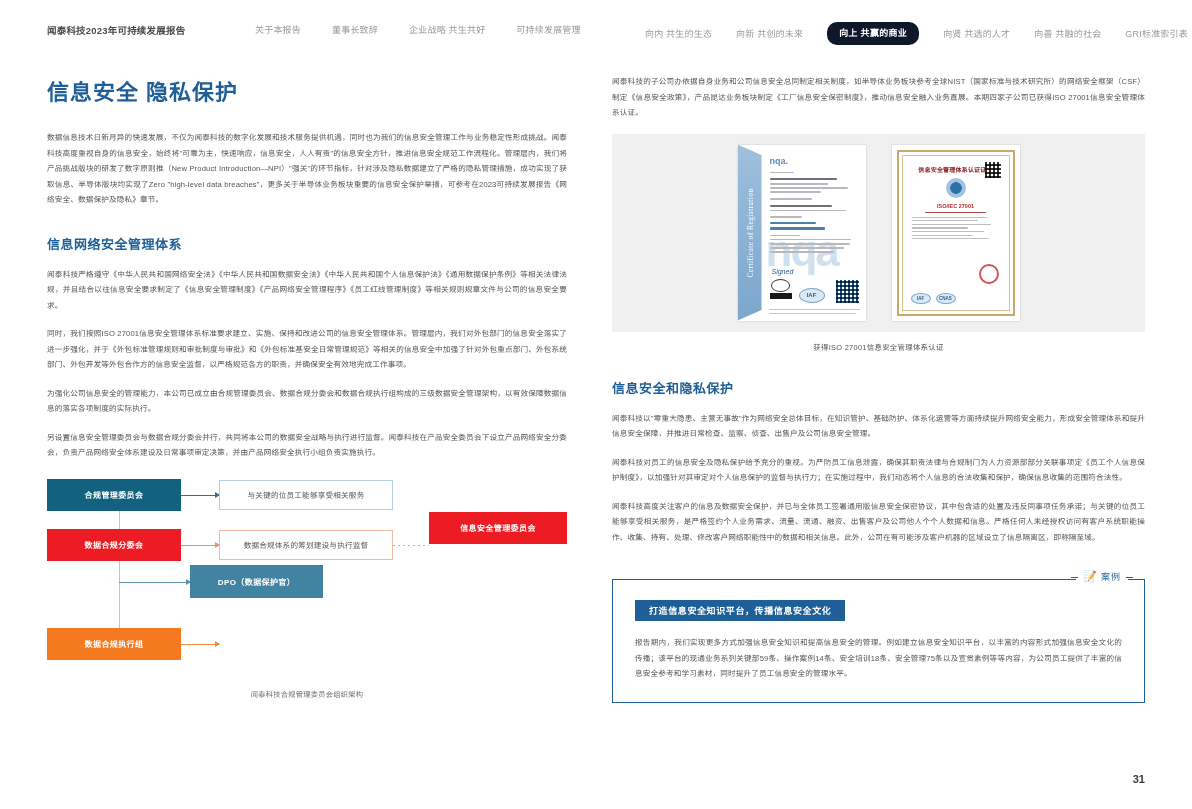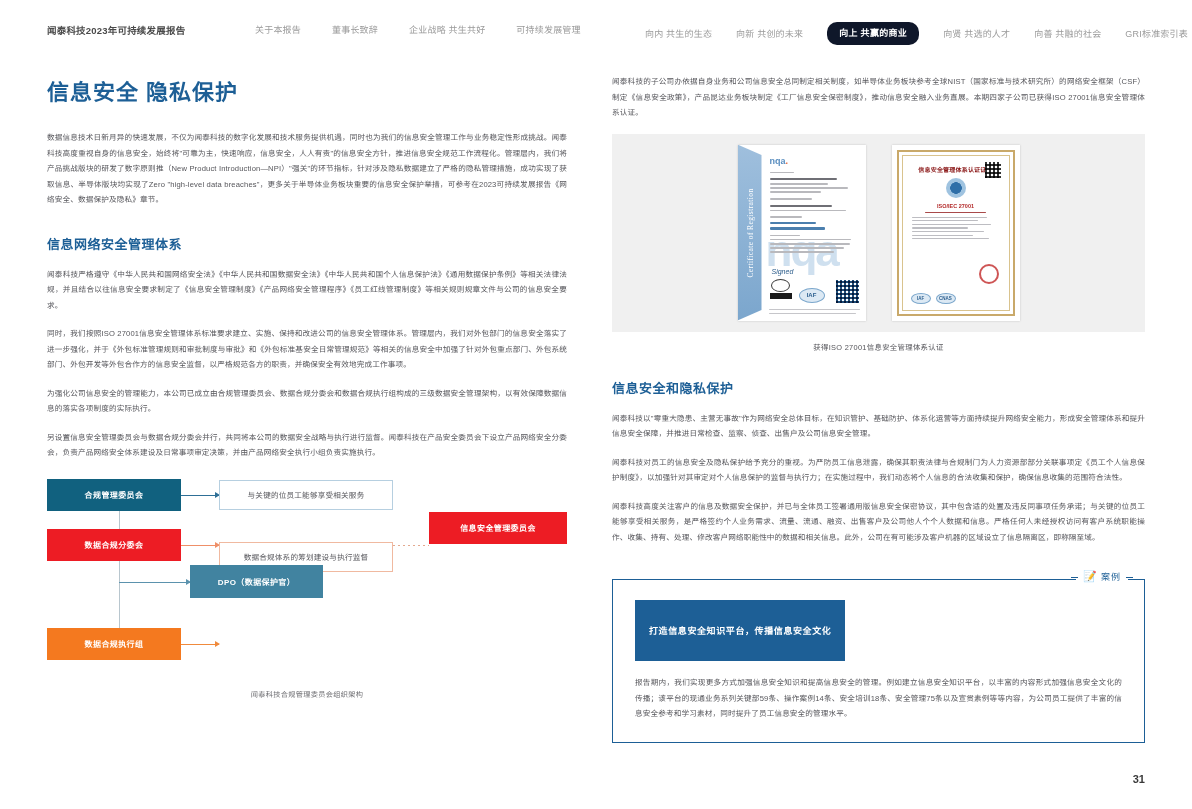--- a/index.html
+++ b/index.html
@@ -216,21 +216,21 @@
     display:flex; align-items:center; gap:4px;
   }
   .case-tag .tg-icon { font-size: 11px; color:#1d5f96; line-height:1; }
   .case-tag .tg-text { font-size: 9px; font-weight:normal; color:#1d5f96; letter-spacing:1px; }
   .case-tag:before, .case-tag:after {
     content:""; position:absolute; top:50%; width:7px; height:1px; background:#1d5f96;
   }
   .case-tag:before { left:-5px; } .case-tag:after { right:-5px; }
   .case-head {
     background:#1d5f96; color:#fff; font-size:9px; font-weight:bold;
-    padding: 24px 14px; letter-spacing:.6px; display:inline-block;
+    padding: 4px 14px; letter-spacing:.6px; display:inline-block;
     margin-bottom: 14px;
   }
   .case-body { font-size:7.6px; line-height:15.5px; color:#55555a; text-align:justify; letter-spacing:.15px;}
 
   
   .pageno {
     position:absolute; right: 47px; bottom: 24px;
     font-size: 11px; font-weight: bold; color:#3a3a3a;
   }
 </style>
@@ -274,21 +274,21 @@
     <div class="orgchart">
 
       <div class="vline" style="left:72px; top:33px; height:147px;"></div>
 
       <div class="node teal" style="left:0px; top:2px; width:134px; height:32px;">合规管理委员会</div>
       <div class="arrow blue" style="left:134px; top:18px; width:38px;"></div>
       <div class="desc b-blue" style="left:172px; top:3px; width:174px; height:30px;">与关键的位员工能够享受相关服务</div>
 
       <div class="node red" style="left:0px; top:52px; width:134px; height:32px;">数据合规分委会</div>
       <div class="arrow salmon" style="left:134px; top:68px; width:38px;"></div>
-      <div class="desc b-salmon" style="left:172px; top:65px; width:174px; height:30px;">数据合规体系的筹划建设与执行监督</div>
+      <div class="desc b-salmon" style="left:172px; top:53px; width:174px; height:30px;">数据合规体系的筹划建设与执行监督</div>
       <div class="dotline" style="left:346px; top:68px; width:36px;"></div>
       <div class="node red" style="left:382px; top:35px; width:138px; height:32px;">信息安全管理委员会</div>
 
       <div class="arrow steel" style="left:72px; top:105px; width:71px;"></div>
       <div class="node steel" style="left:143px; top:88px; width:133px; height:33px;">DPO（数据保护官）</div>
 
       <div class="node orange" style="left:0px; top:151px; width:134px; height:32px;">数据合规执行组</div>
       <div class="arrow orange" style="left:134px; top:167px; width:38px;"></div>
     </div>
 

